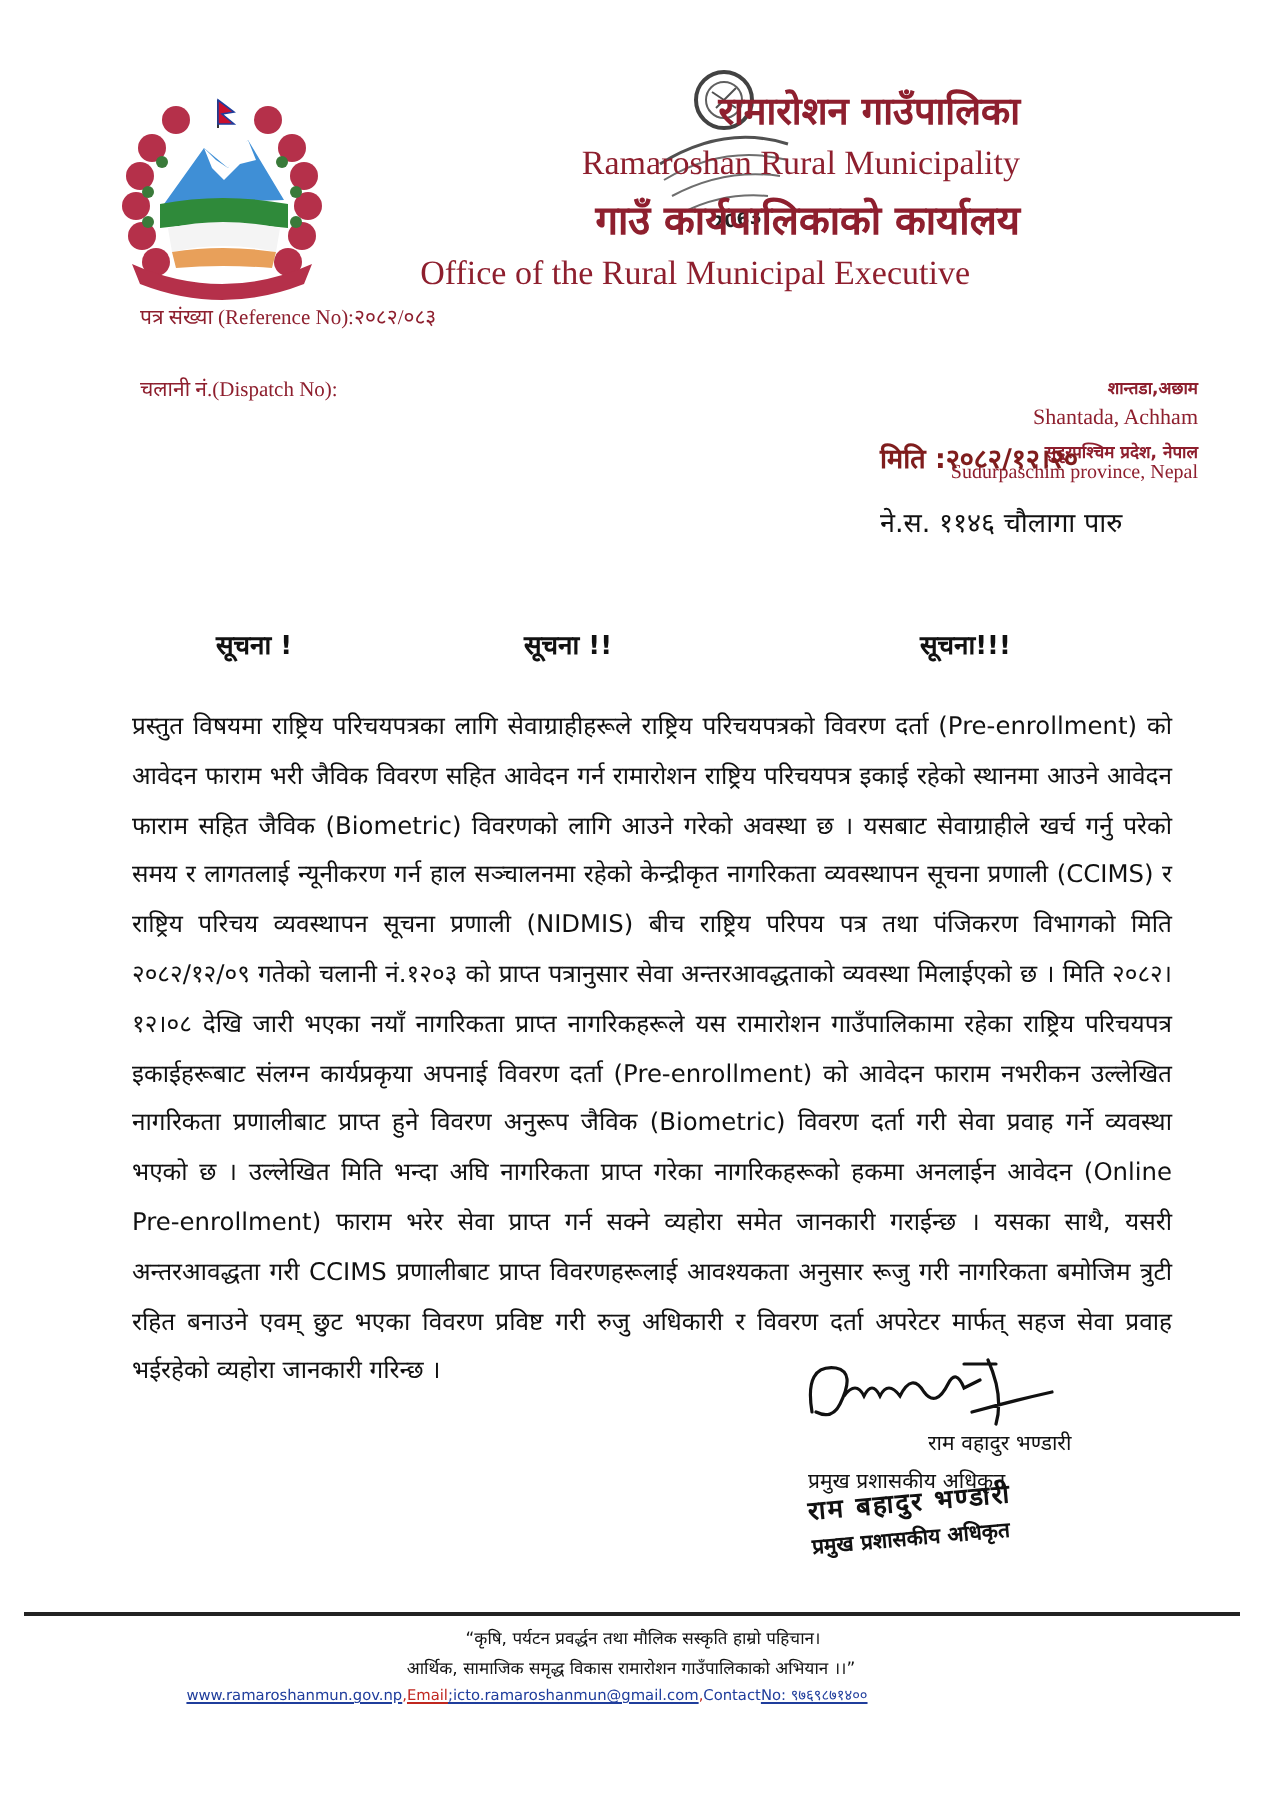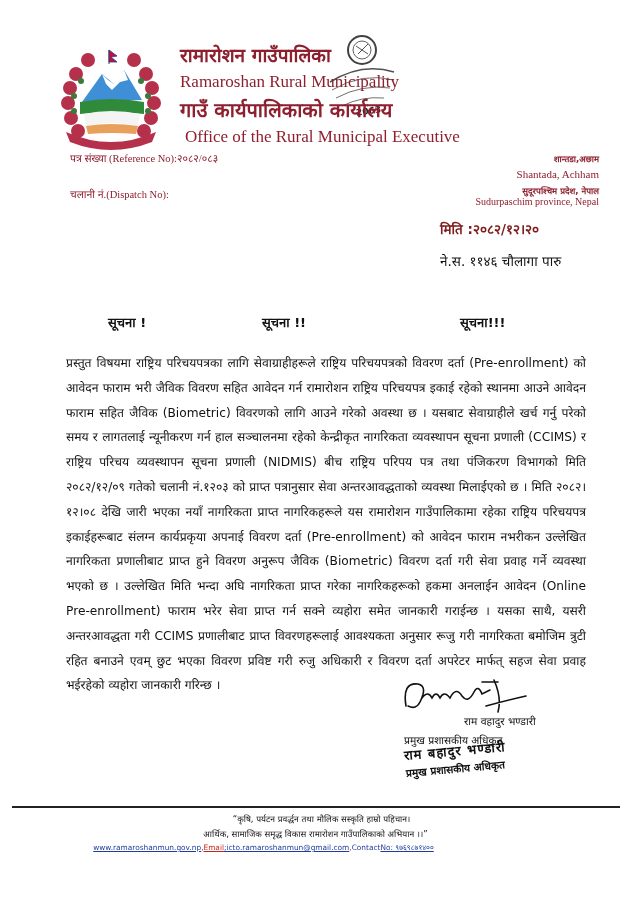--- a/index.html
+++ b/index.html
@@ -7,31 +7,31 @@
     body { position: relative; font-family: "DejaVu Serif", "Liberation Serif", serif; color: #1a1a1a; }
 
     .abs { position: absolute; }
 
     
     .emblem { left: 52px; top: 40px; width: 118px; height: 118px; }
 
     
     .stamp { left: 322px; top: 32px; width: 80px; height: 95px; opacity: 0.85; }
 
-    .hdr { color: #8e1f2e; text-align: left; left: 180px; width: 330px; white-space: nowrap; }
+    .hdr { color: #8e1f2e; text-align: right; left: 180px; width: 330px; white-space: nowrap; }
     .hdr-np1 { top: 42px; font-family: "DejaVu Sans", sans-serif; font-weight: bold; font-size: 19px; }
     .hdr-en1 { top: 72px; font-family: "Liberation Serif", serif; font-size: 17px; }
     .hdr-np2 { top: 96px; font-family: "DejaVu Sans", sans-serif; font-weight: bold; font-size: 20px; }
     .hdr-en2 { top: 127px; left: 185px; width: 300px; font-family: "Liberation Serif", serif; font-size: 17px; }
 
     .meta-left { color: #8e1f2e; font-family: "Liberation Serif", serif; font-size: 10.5px; }
     .ref { left: 70px; top: 151px; }
     .dispatch { left: 70px; top: 187px; }
 
-    .addr { color: #8e1f2e; font-family: "Liberation Serif", serif; font-size: 10.5px; text-align: right; right: 32px; white-space: nowrap; }
+    .addr { color: #8e1f2e; font-family: "Liberation Serif", serif; font-size: 10.5px; text-align: right; right: 32px; white-space: nowrap; margin-top: 35px; }
     .addr-np1 { top: 153px; font-family: "DejaVu Sans", sans-serif; font-weight: bold; font-size: 8.5px; }
     .addr-en1 { top: 168px; font-size: 11px; }
     .addr-np2 { top: 185px; font-family: "DejaVu Sans", sans-serif; font-weight: bold; font-size: 8.5px; }
     .addr-en2 { top: 196px; font-size: 10px; }
 
     .date { left: 440px; top: 220px; font-family: "DejaVu Sans", sans-serif; font-size: 13.5px; color: #7f1d1d; white-space: nowrap; font-weight: bold; }
     .nepal-sambat { left: 440px; top: 252px; font-family: "DejaVu Sans", sans-serif; font-size: 13.5px; color: #111; white-space: nowrap; }
 
     .notice { top: 313px; font-family: "DejaVu Sans", sans-serif; font-weight: bold; font-size: 13px; color: #111; white-space: nowrap; }
     .notice-1 { left: 108px; }

